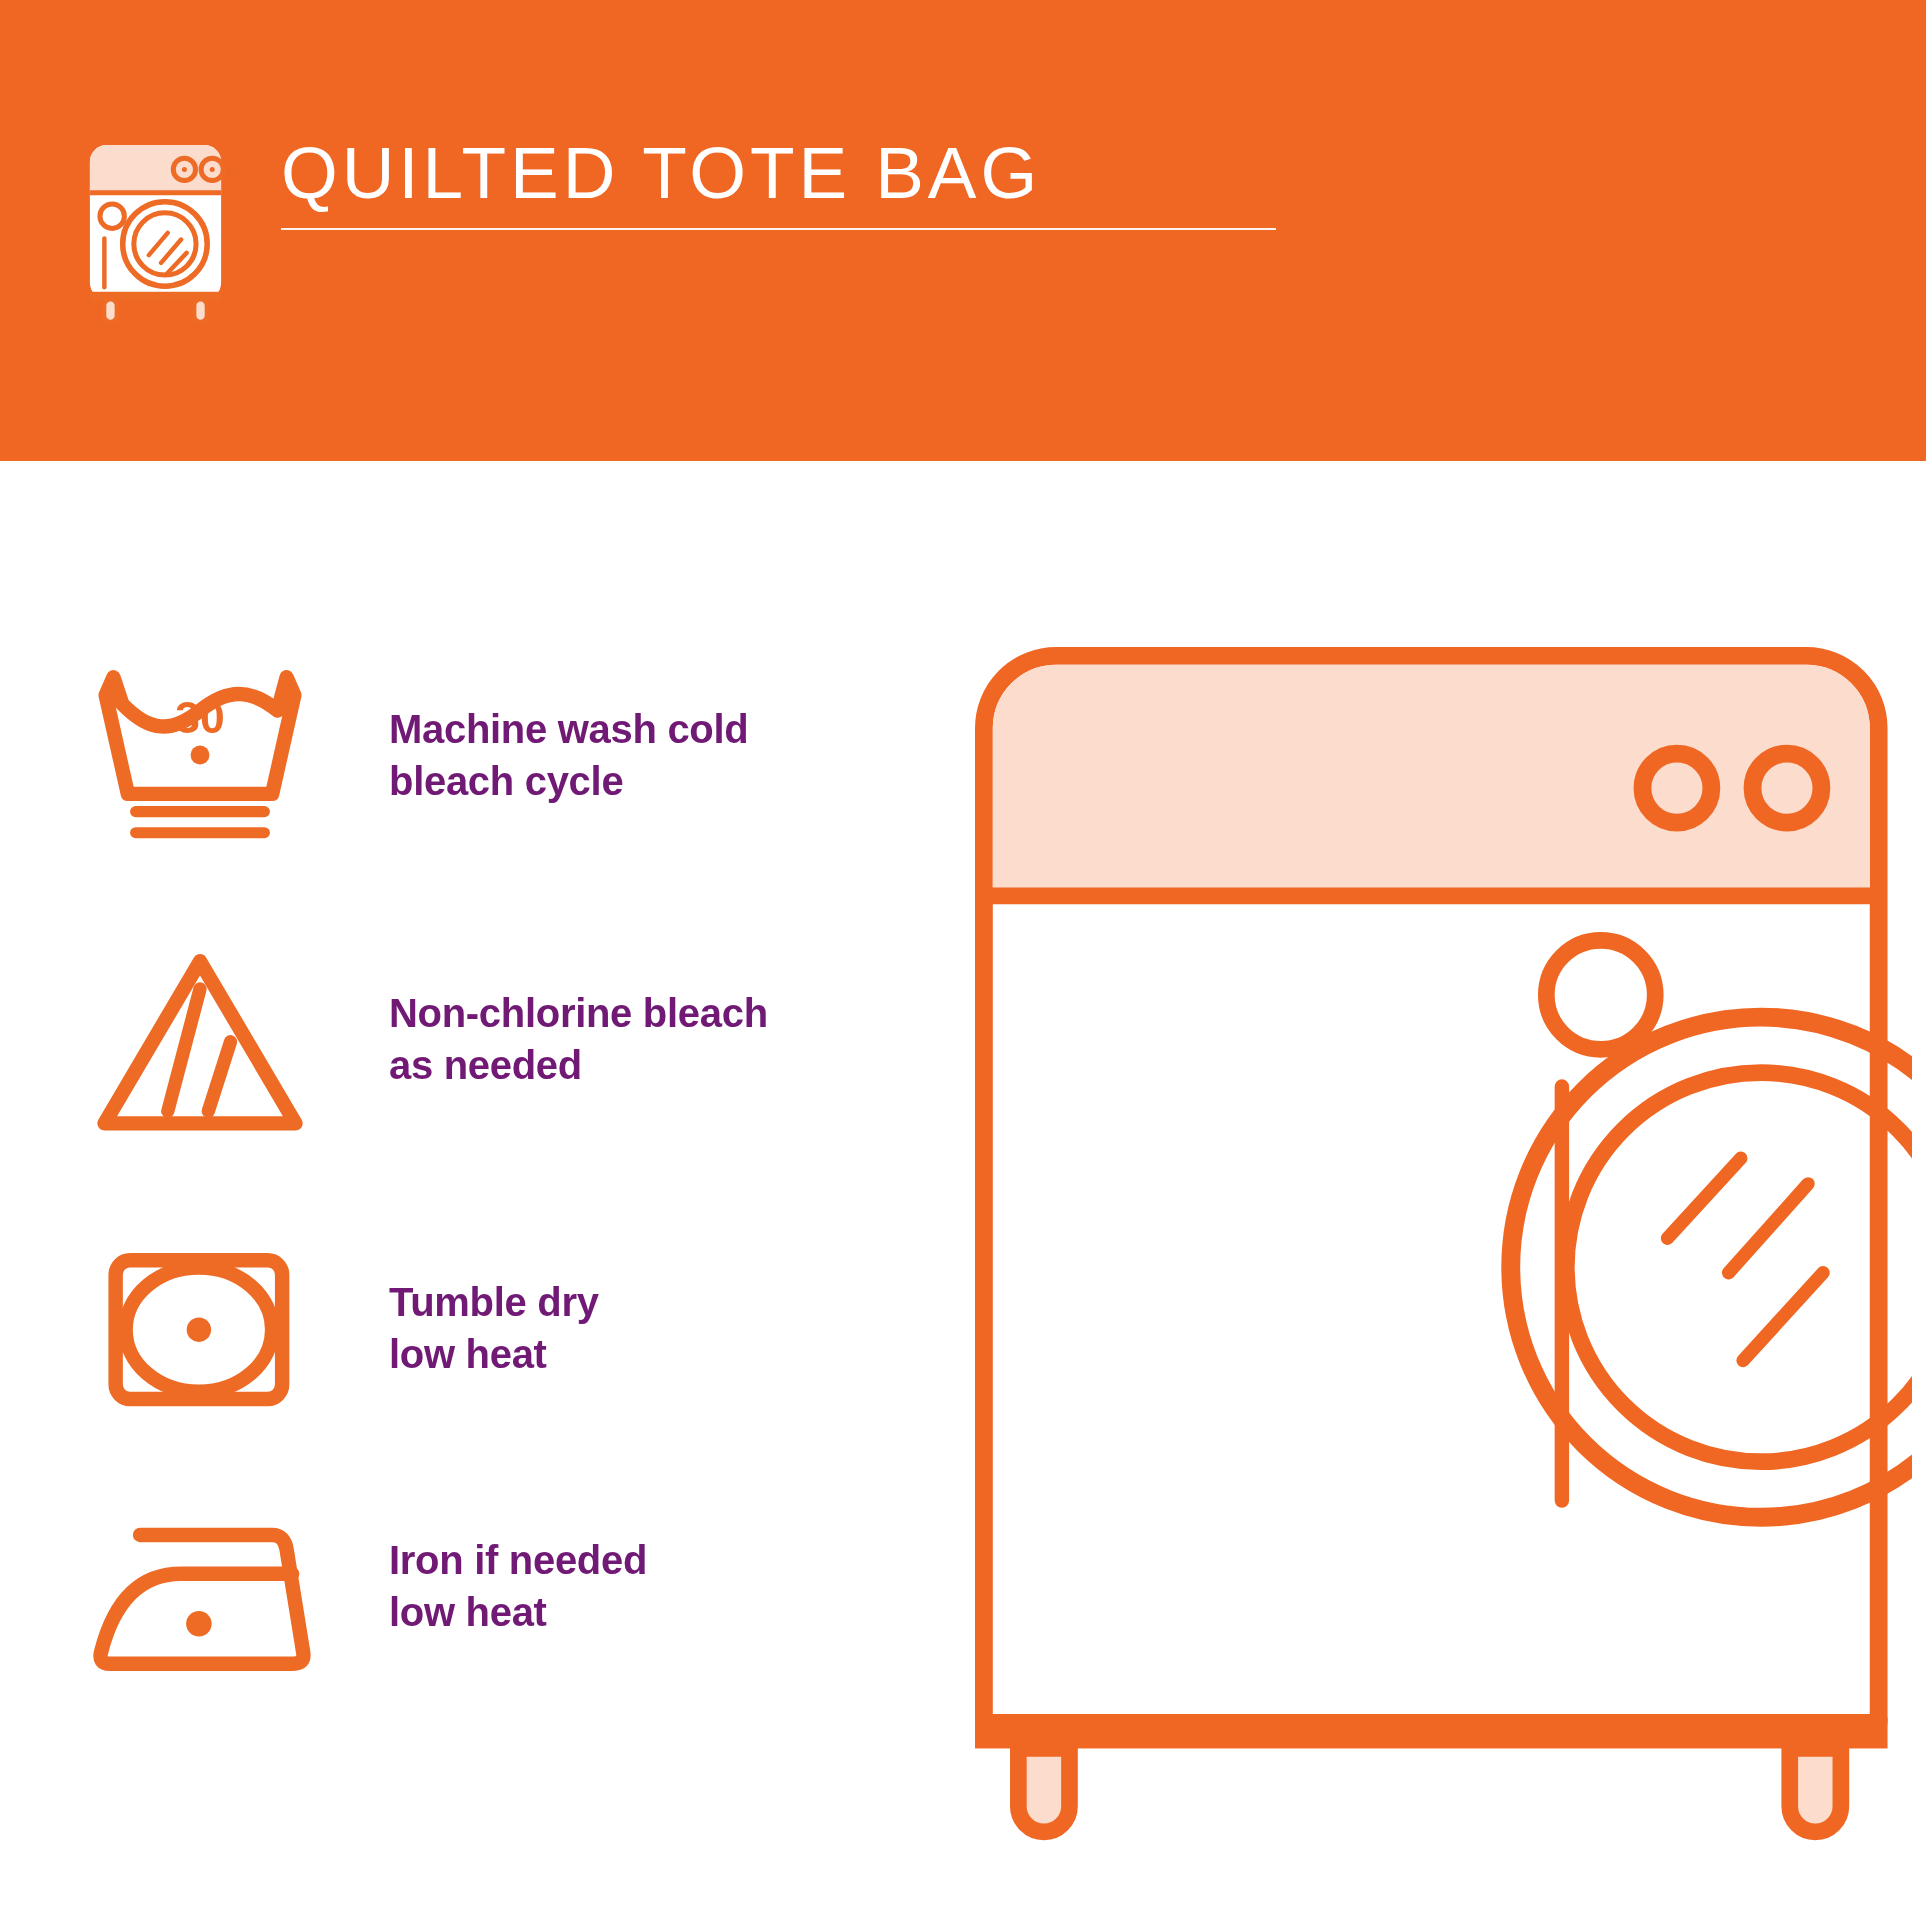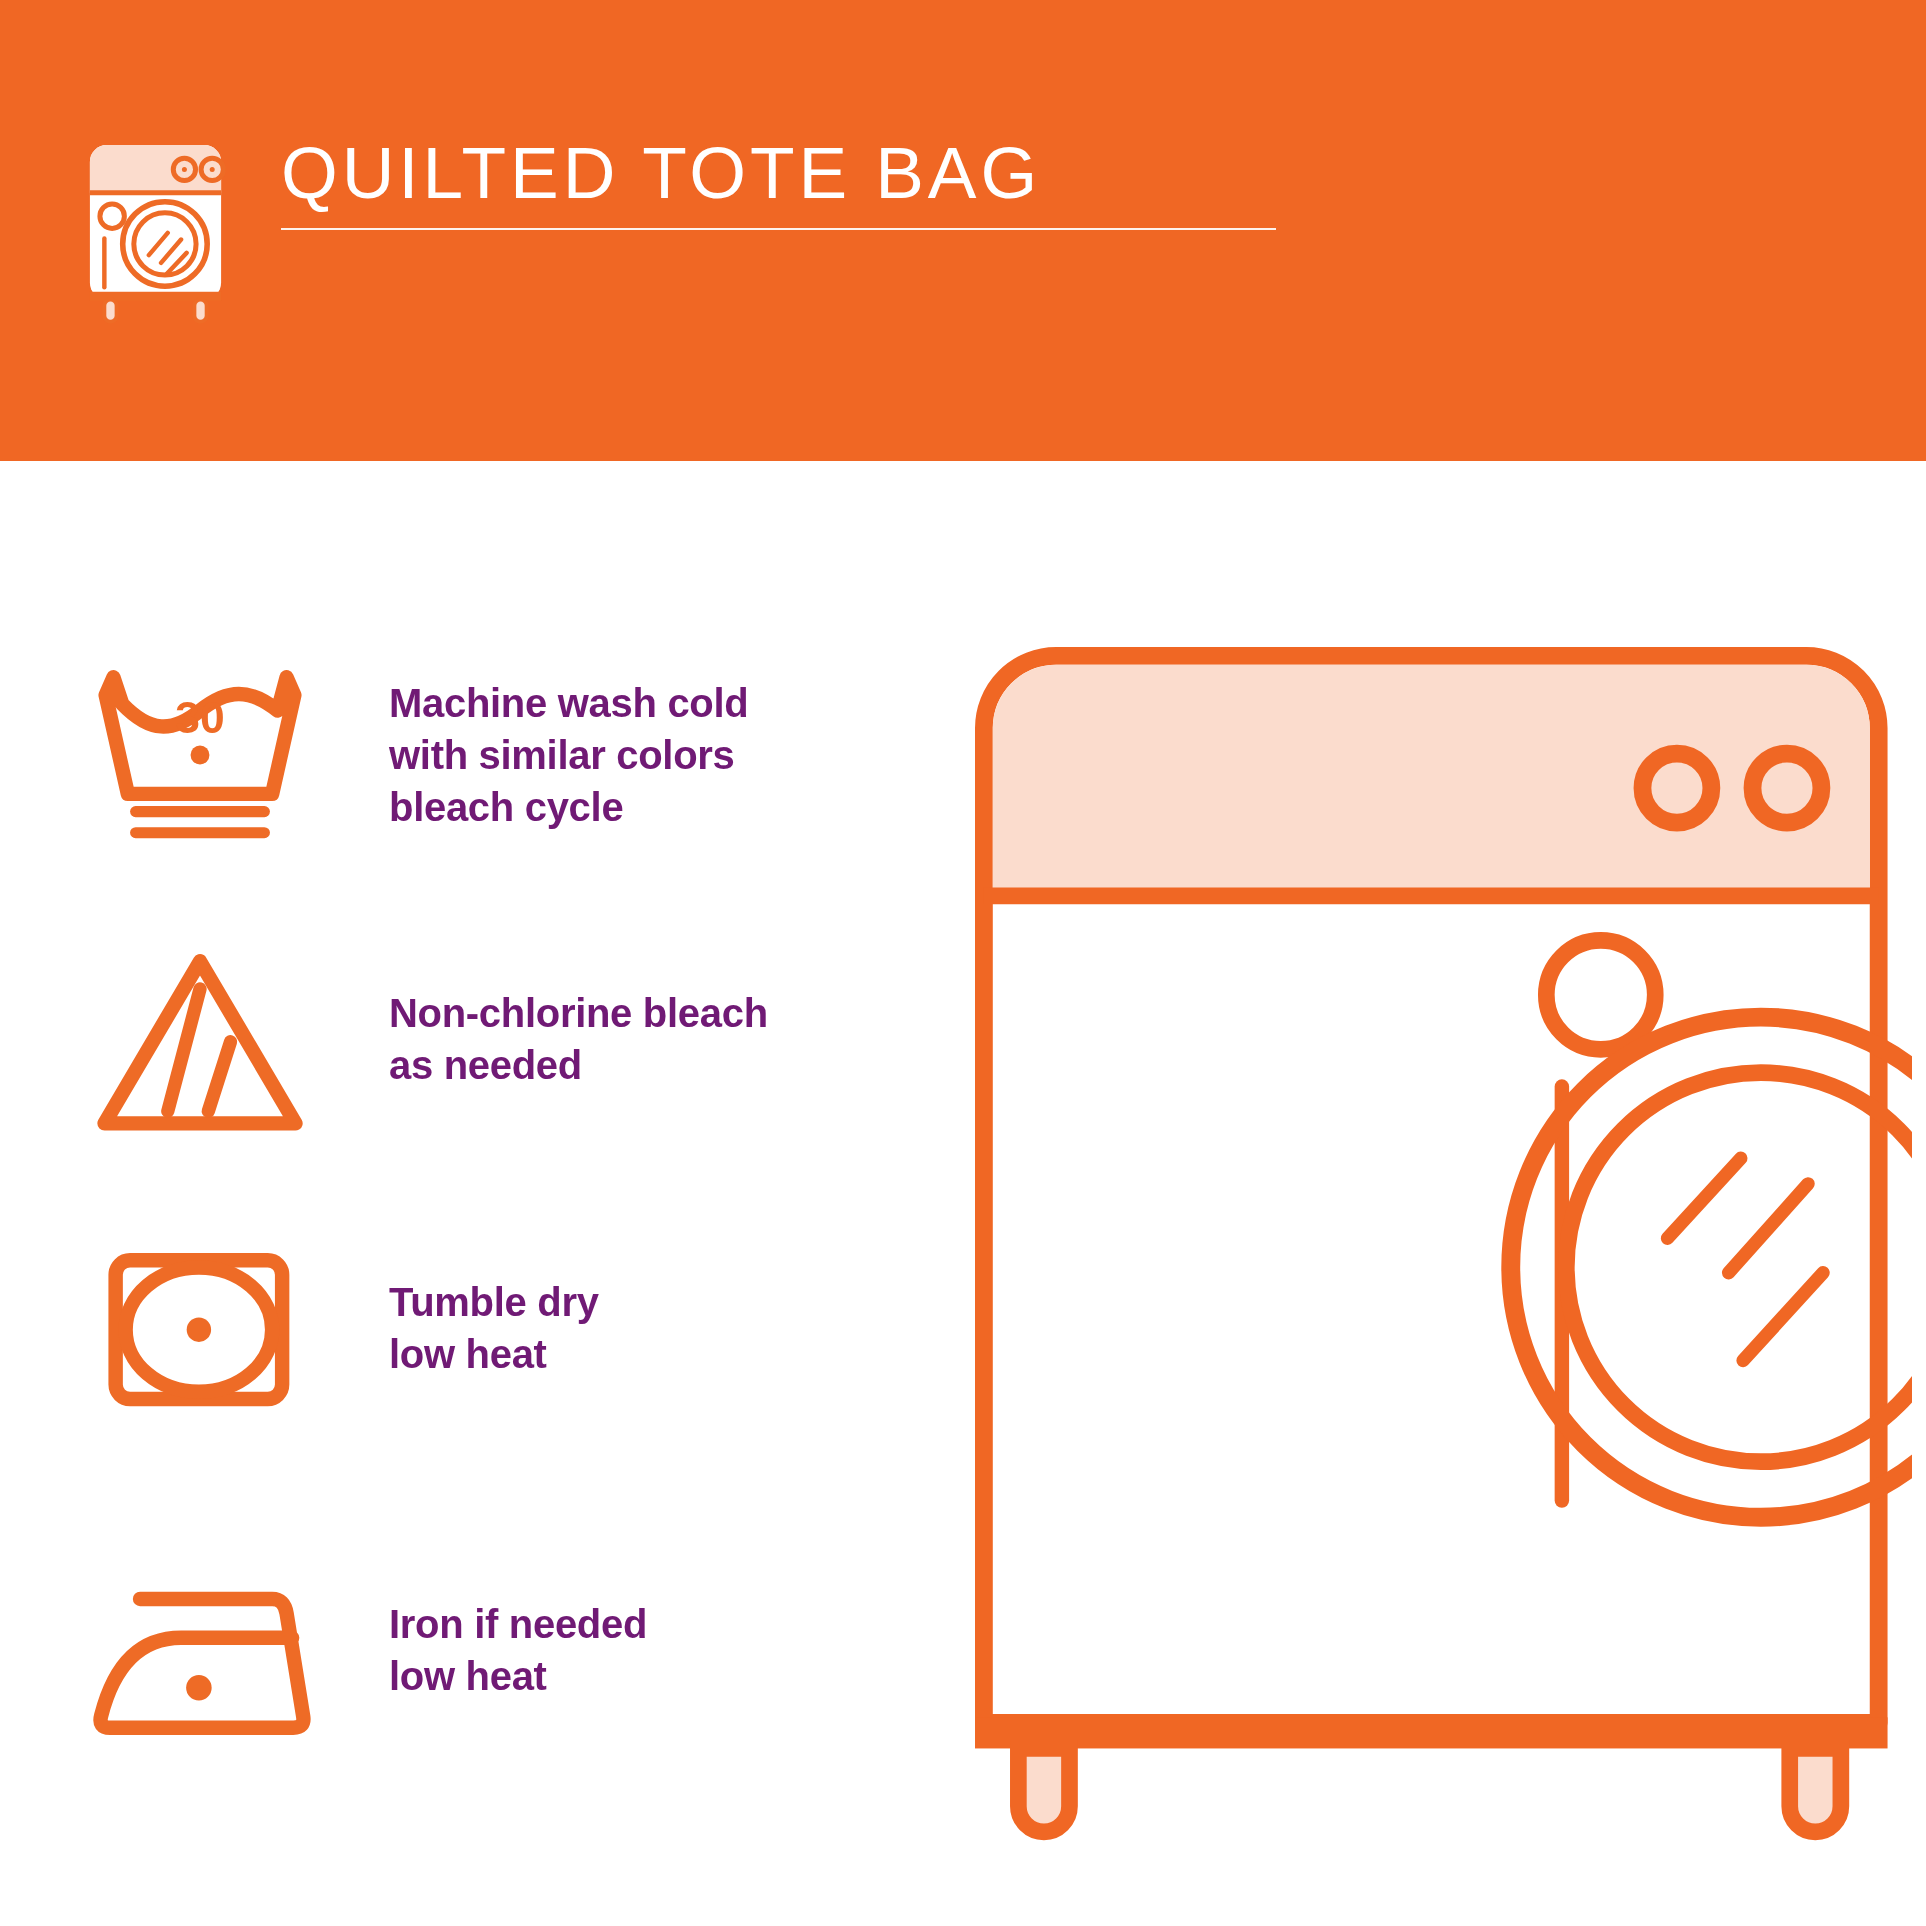--- a/index.html
+++ b/index.html
@@ -19,21 +19,21 @@
   .care-row{position:absolute;left:0;width:945px;height:222px;}
   .care-icon{position:absolute;left:89px;top:0;width:222px;height:222px;}
   .care-label{position:absolute;left:389px;top:0;width:528px;color:#701a75;
               font-size:40px;line-height:1.30;font-weight:700;letter-spacing:-0.3px;
               display:flex;flex-direction:column;justify-content:center;height:222px;}
   .care-label span{display:block;}
 
   #row-0{top:183px;}
   #row-1{top:467px;}
   #row-2{top:756px;}
-  #row-3{top:1078px;}
+  #row-3{top:1014px;}
 
   
   #machine{position:absolute;left:945px;top:611px;width:967px;height:1279px;}
 </style>
 </head>
 <body>
 
 <div id="page">
 
   <div id="header">
@@ -80,21 +80,20 @@
         <svg viewBox="0 0 400 400" width="222" height="222">
           <path d="M30 92 L44 60 L60 108 C110 160 150 160 200 120 C250 80 290 80 340 120 L356 60 L370 92 L330 270 L70 270 Z" fill="none" stroke="#EE6B26" stroke-width="26" stroke-linejoin="round" stroke-linecap="round"></path>
           <text x="200" y="160" font-family="Liberation Sans, sans-serif" font-size="80" font-weight="bold" fill="#EE6B26" text-anchor="middle">30</text>
           <circle cx="200" cy="200" r="17" fill="#EE6B26"></circle>
           <rect x="74" y="292" width="252" height="20" rx="10" fill="#EE6B26"></rect>
           <rect x="74" y="330" width="252" height="20" rx="10" fill="#EE6B26"></rect>
         </svg>
       </div>
       <div class="care-label">
         <span>Machine wash cold</span>
-        <span>with similar colors</span>
         <span>bleach cycle</span>
       </div>
     </div>
 
     <div class="care-row" id="row-1">
       <div class="care-icon">
         <svg viewBox="0 0 400 400" width="222" height="222">
           <path d="M200 60 L372 352 L28 352 Z" fill="none" stroke="#EE6B26" stroke-width="26" stroke-linejoin="round"></path>
           <line x1="200" y1="110" x2="142" y2="330" stroke="#EE6B26" stroke-width="24" stroke-linecap="round"></line>
           <line x1="255" y1="205" x2="215" y2="330" stroke="#EE6B26" stroke-width="24" stroke-linecap="round"></line>

